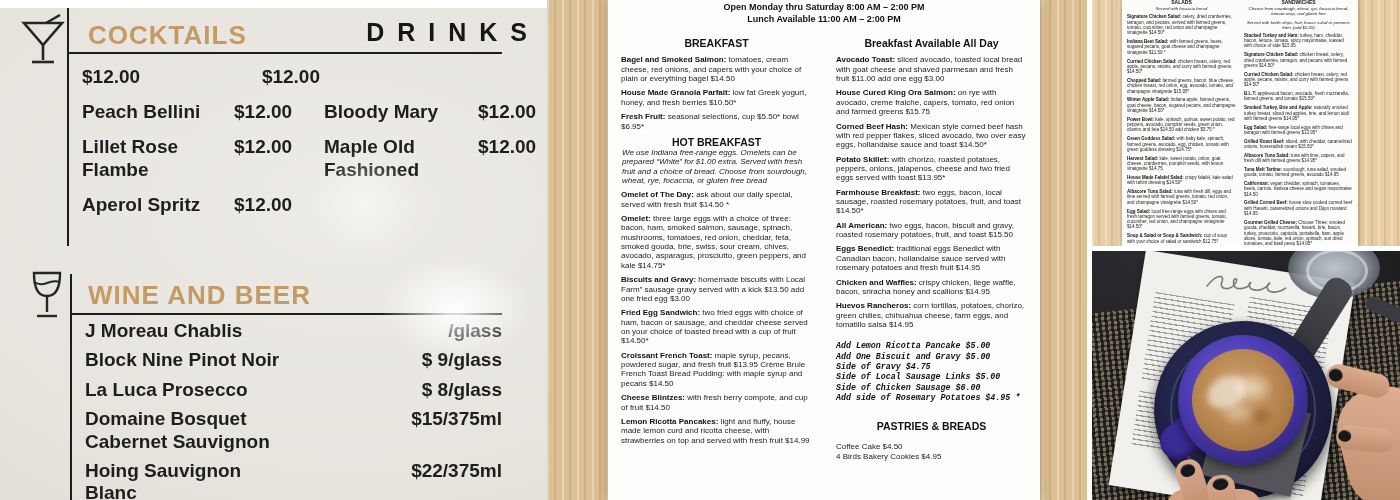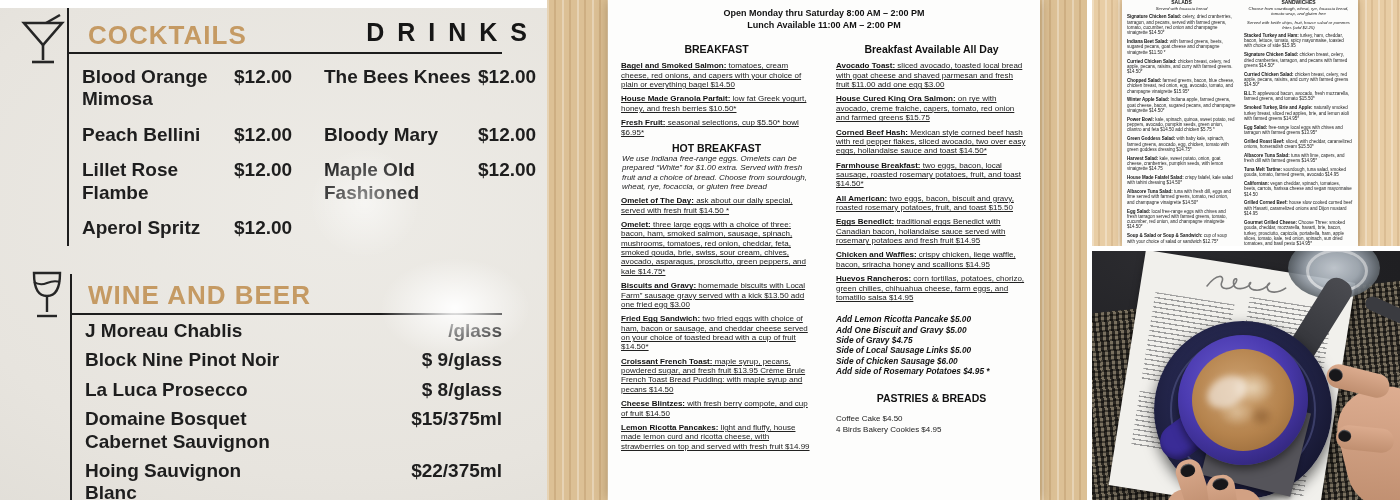--- a/index.html
+++ b/index.html
@@ -40,32 +40,32 @@
   .gA1{left:380px;top:250px;width:150px;height:100px;}
   .gA2{left:310px;top:140px;width:110px;height:110px;opacity:.55;}
   .table-edge{position:absolute;left:0;bottom:0;width:100%;height:7px;
     background:linear-gradient(90deg,#7a7a7a,#575757 55%,#8b8b8b);}
 
   
   .panelB{left:547px;top:0;width:540px;height:500px;background-color:#dcc095;
     background-image:repeating-linear-gradient(90deg,rgba(255,255,255,.30) 0 2px,
       rgba(0,0,0,0) 2px 7px,rgba(150,105,55,.20) 7px 9px,rgba(0,0,0,0) 9px 15px);}
   .paperB{position:absolute;left:61px;right:47px;top:0;bottom:0;background:#fdfdfc;
-    box-shadow:0 0 12px rgba(90,60,20,.4);padding:12px 13px 6px;box-sizing:border-box;}
+    box-shadow:0 0 12px rgba(90,60,20,.4);padding:6px 13px 6px;box-sizing:border-box;}
   .hours{margin:0;text-align:center;font-size:9px;font-weight:700;color:#111;line-height:1.3;}
   .hours.l1{margin-top:-4px;}
   .bcols{display:flex;gap:24px;margin-top:12px;}
   .bcol{flex:1;min-width:0;}
   .bcol h3{margin:0 0 6px;text-align:center;font-size:10.5px;font-weight:700;color:#111;}
   .bcol h3.hot{margin:4px 0 0;}
   .bcol h3.pastries-h{margin:16px 0 10px;}
-  .mi{margin:0 0 5px;font-size:8px;line-height:1.17;color:#222;text-decoration:underline;}
+  .mi{margin:0 0 5px;font-size:8px;line-height:1.17;color:#222;}
   .mi b{color:#111;}
   .note{margin:0 1px 5px;font-size:8px;line-height:1.17;color:#222;font-style:italic;}
-  .addons{margin:12px 0 16px;}
+  .addons{margin:12px 0 16px;font-family:Liberation Mono, monospace;}
   .addon{margin:0;font-size:8.3px;line-height:1.25;font-weight:700;font-style:italic;color:#111;}
   .pline{margin:0;font-size:8px;line-height:1.3;color:#222;}
 
   
   .panelC{left:1092px;top:0;width:308px;height:246px;background-color:#e8cda5;
     background-image:repeating-linear-gradient(90deg,rgba(255,255,255,.30) 0 2px,
       rgba(0,0,0,0) 2px 6px,rgba(150,105,55,.16) 6px 8px,rgba(0,0,0,0) 8px 13px);}
   .paperC{position:absolute;left:30px;right:42px;top:0;bottom:0;background:#fcfcfb;
     box-shadow:0 0 8px rgba(90,60,20,.35);overflow:hidden;}
   .scaleC{width:200%;transform:scale(.5);transform-origin:0 0;padding:3px 10px;
@@ -154,24 +154,21 @@
     <path d="M26 9 L40 1" stroke="#262626" stroke-width="2.4"></path>
   </svg>
   <div class="vline v1"></div>
   <h2 class="tan-title title-cocktails">COCKTAILS</h2>
   <div class="drinks-word">DRINKS</div>
   <div class="hrule h1"></div>
 
   <div class="cock-rows">
 
       <div class="crow">
-        <span class="cname">Blood Orange
-Mimosa</span>
-        <span class="cprice">$12.00</span>
-        <span class="cname">The Bees Knees</span>
+        <span class="cprice">$12.00</span>
         <span class="cprice">$12.00</span>
       </div>
 
       <div class="crow">
         <span class="cname">Peach Bellini</span>
         <span class="cprice">$12.00</span>
         <span class="cname">Bloody Mary</span>
         <span class="cprice">$12.00</span>
       </div>
 
@@ -278,20 +275,21 @@
       <div class="bcol">
         <h3>Breakfast Available All Day</h3>
         <div>
 
             <p class="mi"><b>Avocado Toast:</b><span> sliced avocado, toasted local bread with goat cheese and shaved parmesan and fresh fruit $11.00 add one egg $3.00</span></p>
 
             <p class="mi"><b>House Cured King Ora Salmon:</b><span> on rye with avocado, creme fraiche, capers, tomato, red onion and farmed greens $15.75</span></p>
 
             <p class="mi"><b>Corned Beef Hash:</b><span> Mexican style corned beef hash with red pepper flakes, sliced avocado, two over easy eggs, hollandaise sauce and toast $14.50*</span></p>
 
+            <p class="mi"><b>Potato Skillet:</b><span> with chorizo, roasted potatoes, peppers, onions, jalapenos, cheese and two fried eggs served with toast $13.95*</span></p>
 
             <p class="mi"><b>Farmhouse Breakfast:</b><span> two eggs, bacon, local sausage, roasted rosemary potatoes, fruit, and toast $14.50*</span></p>
 
             <p class="mi"><b>All American:</b><span> two eggs, bacon, biscuit and gravy, roasted rosemary potatoes, fruit, and toast $15.50</span></p>
 
             <p class="mi"><b>Eggs Benedict:</b><span> traditional eggs Benedict with Canadian bacon, hollandaise sauce served with rosemary potatoes and fresh fruit $14.95</span></p>
 
             <p class="mi"><b>Chicken and Waffles:</b><span> crispy chicken, liege waffle, bacon, sriracha honey and scallions $14.95</span></p>
 
             <p class="mi"><b>Huevos Rancheros:</b><span> corn tortillas, potatoes, chorizo, green chilies, chihuahua cheese, farm eggs, and tomatillo salsa $14.95</span></p>

